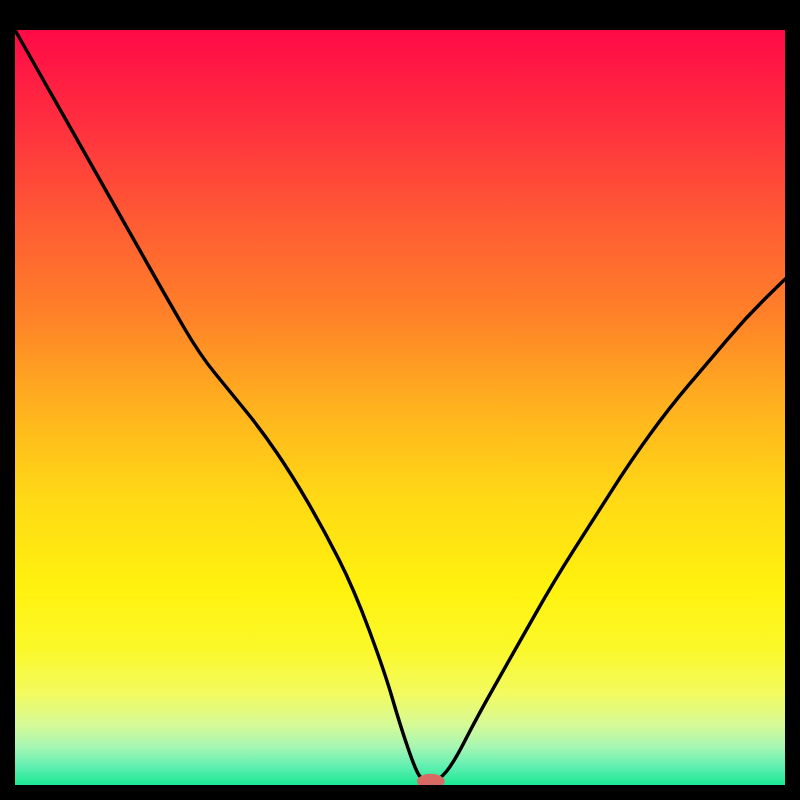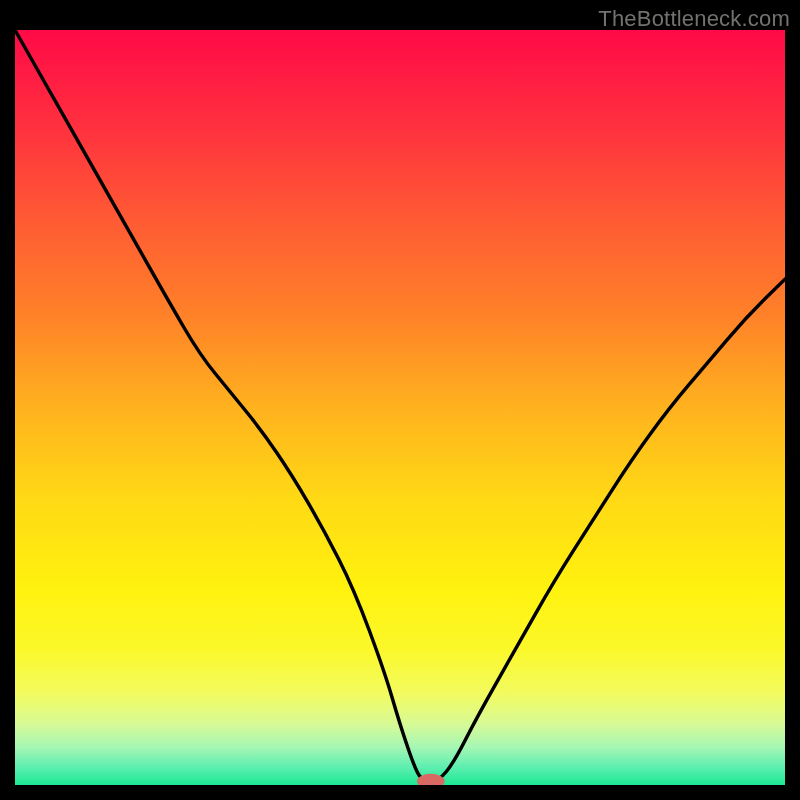--- a/index.html
+++ b/index.html
@@ -31,21 +31,20 @@
     left: 15px;
     top: 30px;
     width: 770px;
     height: 755px;
   }
 </style>
 </head>
 <body>
 
 <div class="frame">
-  <div class="watermark">TheBottleneck.com</div>
 
   <svg class="plot" viewBox="0 0 100 100" preserveAspectRatio="none">
     <defs>
       <linearGradient id="bg-grad" x1="0" y1="0" x2="0" y2="1">
           <stop offset="0%" stop-color="#ff0a47"></stop>
           <stop offset="12%" stop-color="#ff2e3f"></stop>
           <stop offset="25%" stop-color="#ff5a34"></stop>
           <stop offset="38%" stop-color="#ff8228"></stop>
           <stop offset="50%" stop-color="#ffb21e"></stop>
           <stop offset="62%" stop-color="#ffd915"></stop>

